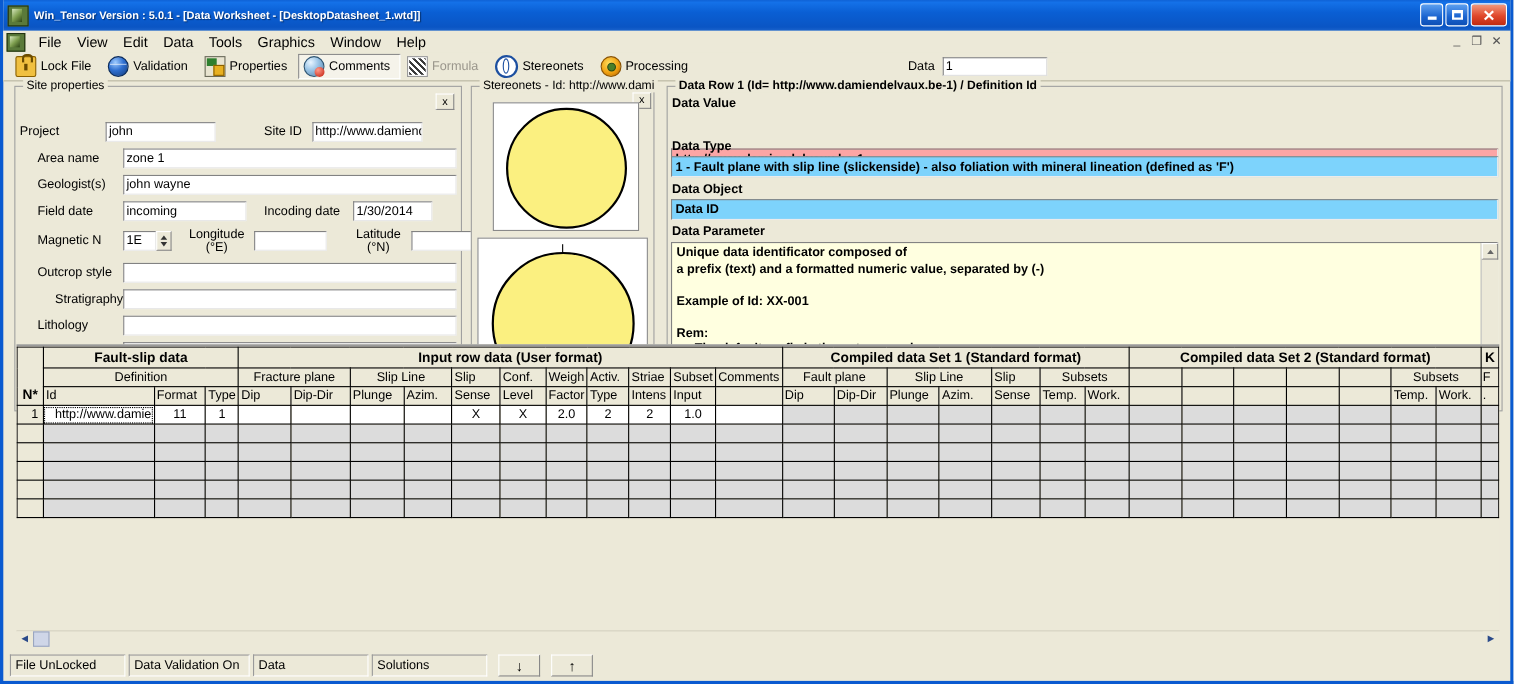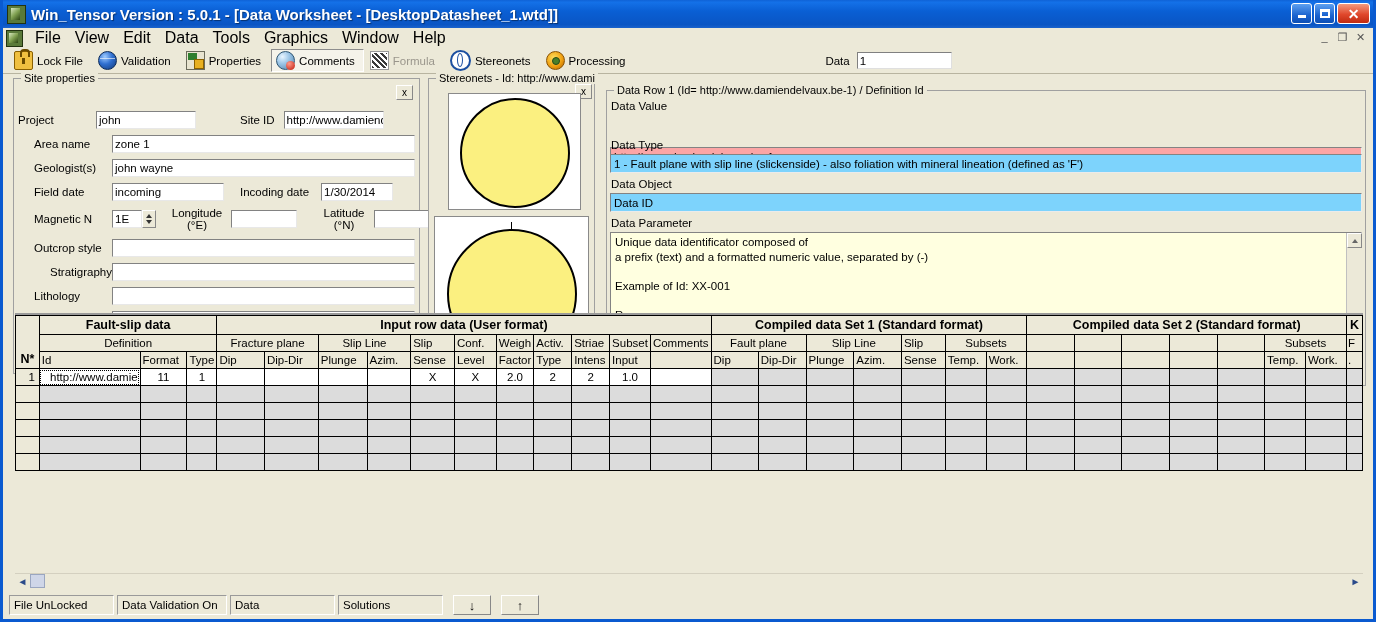--- a/index.html
+++ b/index.html
@@ -35,21 +35,21 @@
     width: 17px; height: 17px; margin-right: 5px;
     background: #5a7a3a;
     border: 1px solid #223311;
     position: relative; flex: none;
   }
   .titlebar .ticon:after{
     content:""; position:absolute; left:3px; top:2px; width:9px; height:12px;
     background: linear-gradient(135deg,#d8e8c0 0%, #7fa050 50%, #2c4414 100%);
   }
   .titlebar .ttext {
-    color: #fff; font-weight: bold; font-size: 15px;
+    color: #fff; font-weight: bold; font-size: 10px;
     text-shadow: 1px 1px 1px rgba(0,0,0,.45);
     white-space: nowrap;
   }
   .wbtns { position: absolute; right: 3px; top: 3px; display: flex; gap: 2px; }
   .wbtn {
     width: 21px; height: 21px; border-radius: 3px;
     border: 1px solid #ffffff;
     display: flex; align-items: center; justify-content: center;
     font-size: 11px; color: #fff; font-family: "Liberation Sans", sans-serif;
     box-sizing: border-box;
@@ -66,21 +66,21 @@
     padding-left: 3px;
   }
   .menubar .micon {
     width: 15px; height: 15px; margin-right: 5px; background: #5a7a3a;
     border: 1px solid #223311; position: relative; flex:none;
   }
   .menubar .micon:after{
     content:""; position:absolute; left:2px; top:2px; width:9px; height:10px;
     background: linear-gradient(135deg,#d8e8c0 0%, #7fa050 50%, #2c4414 100%);
   }
-  .menu-item { padding: 2px 7px; font-size: 16px; cursor: default; }
+  .menu-item { padding: 2px 7px; font-size: 13px; cursor: default; }
   .mdibtns { position: absolute; right: 4px; top: 1px; display: flex; gap: 1px; }
   .mdibtn {
     width: 17px; height: 16px; display: flex; align-items: center; justify-content: center;
     font-size: 11px; color: #555; font-family: "Liberation Sans", sans-serif;
   }
 
   
   .toolbar {
     height: 25px; background: #ece9d8;
     display: flex; align-items: center;
@@ -138,21 +138,21 @@
     position: absolute; box-sizing: border-box;
     border: 1px solid #a0a0a0; background: #ece9d8;
   }
   .gbox > .legend {
     position: absolute; top: -7px; left: 7px; background: #ece9d8;
     padding: 0 3px; font-size: 11px; white-space: nowrap;
   }
 
   #site-panel { left: 10px; top: 4px; width: 407px; height: 296px; }
   #stereo-panel { left: 425px; top: 4px; width: 167px; height: 296px; }
-  #row-panel { left: 603px; top: 16px; width: 760px; height: 296px; }
+  #row-panel { left: 603px; top: 4px; width: 760px; height: 296px; font-weight: bold; }
 
   .xbtn {
     position: absolute; width: 17px; height: 15px;
     background: #ece9d8; border: 1px solid #888;
     border-top-color:#fff; border-left-color:#fff;
     font-size: 10px; line-height: 13px; text-align: center;
     box-sizing: border-box;
   }
 
   .frow { position: absolute; display: flex; align-items: center; }

